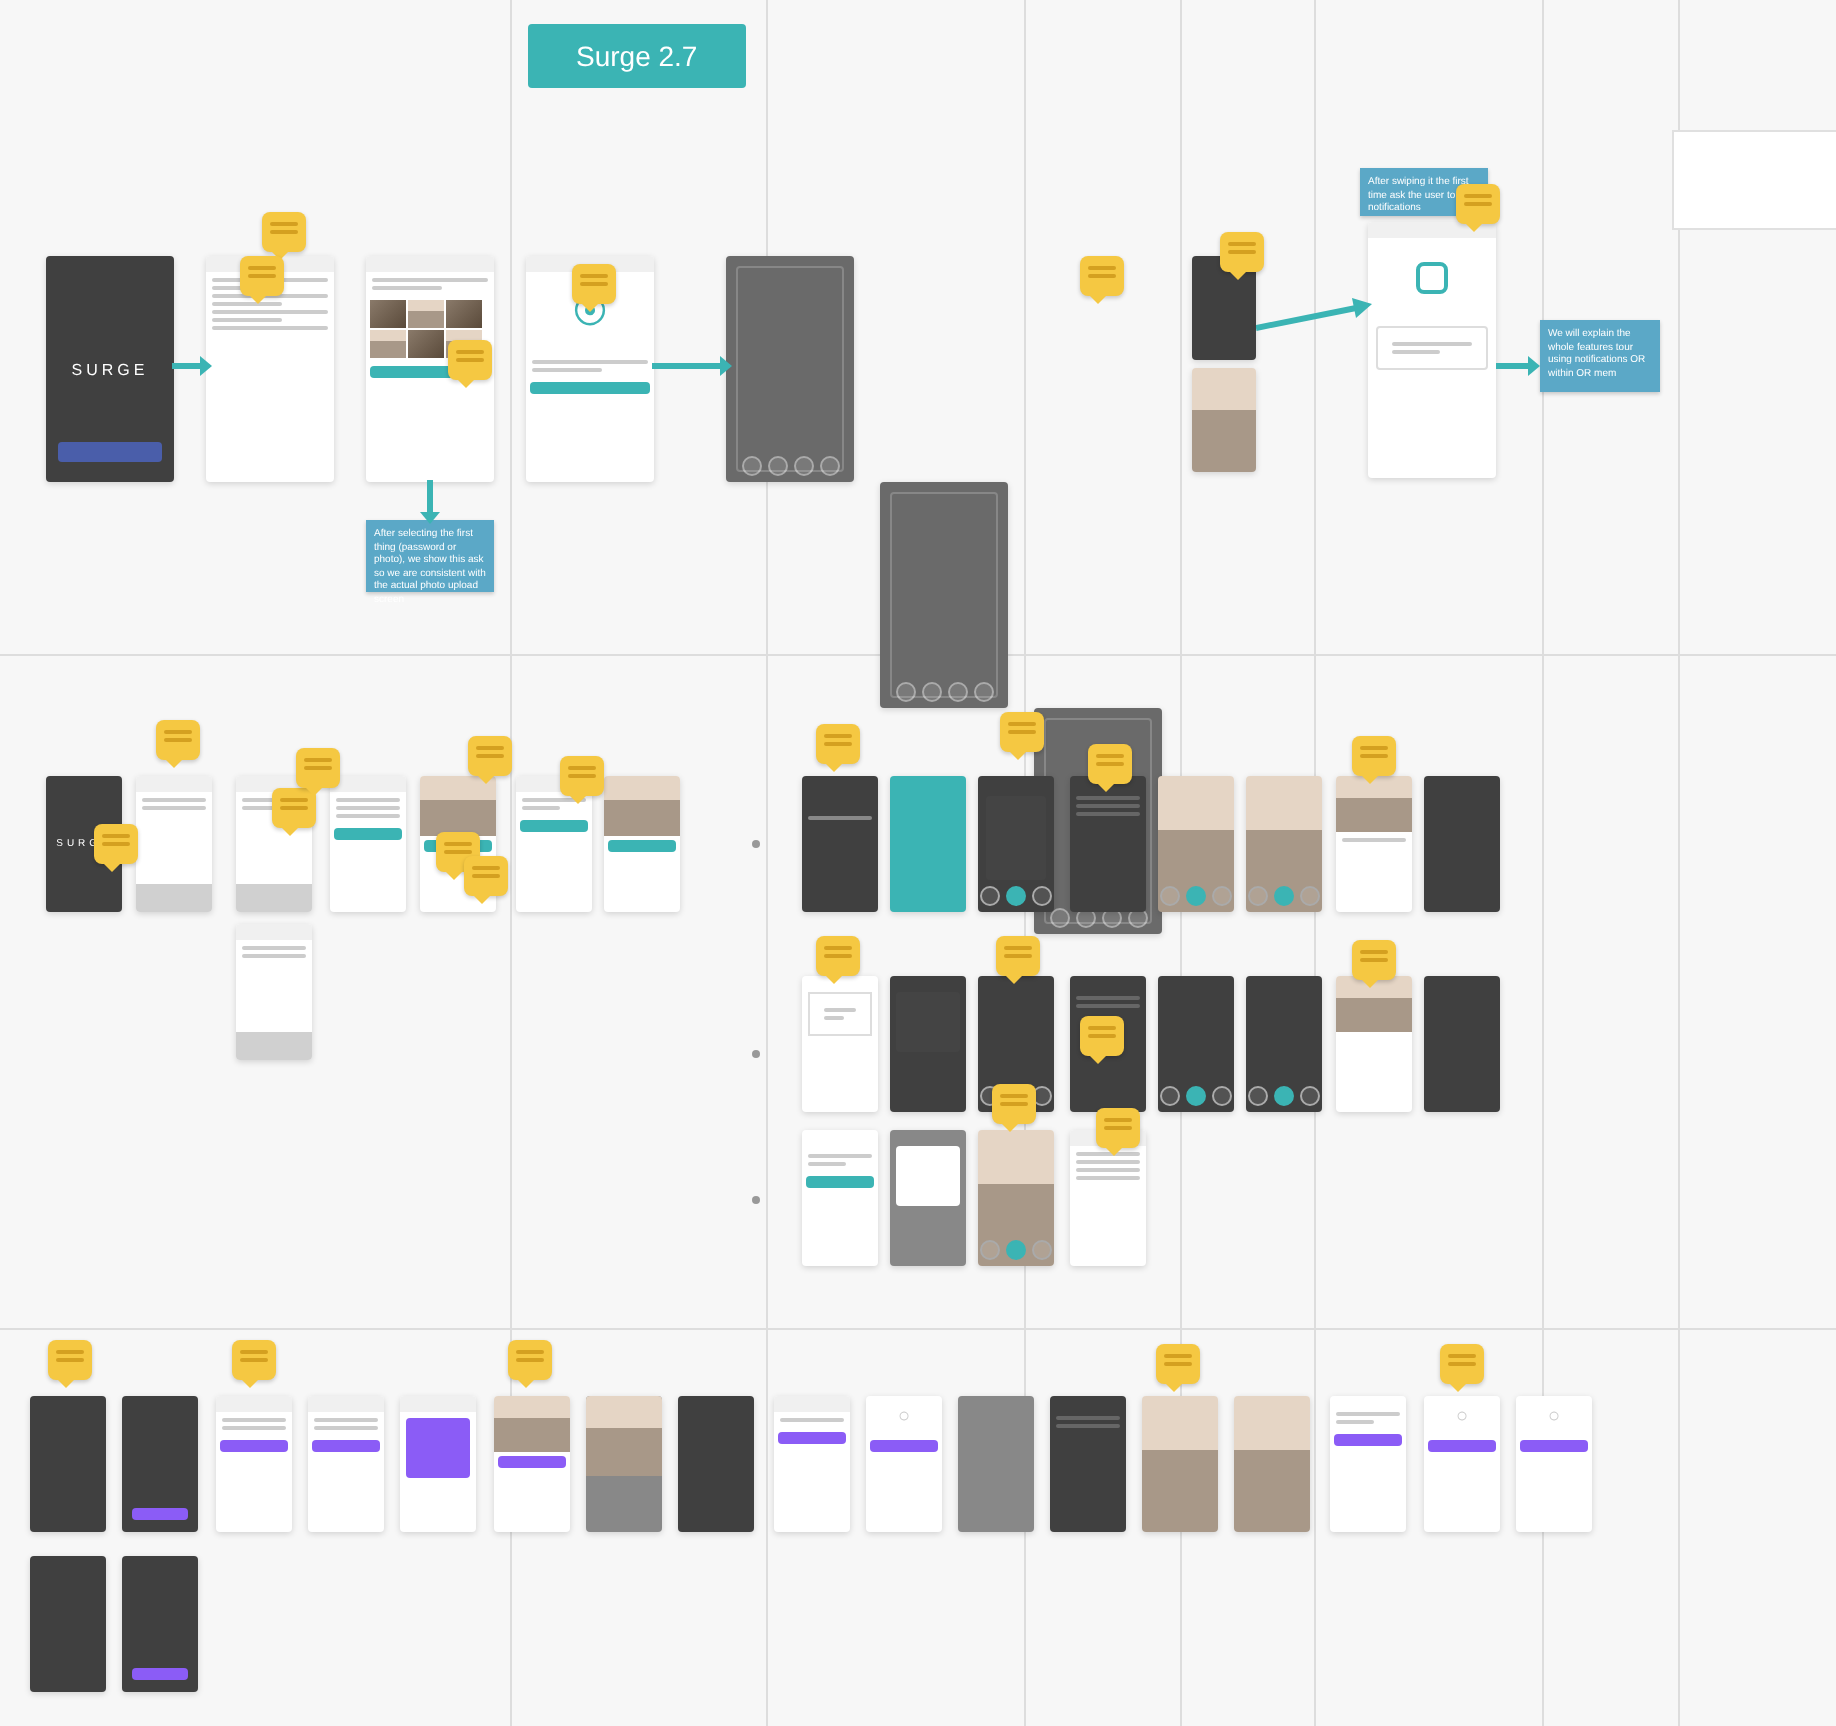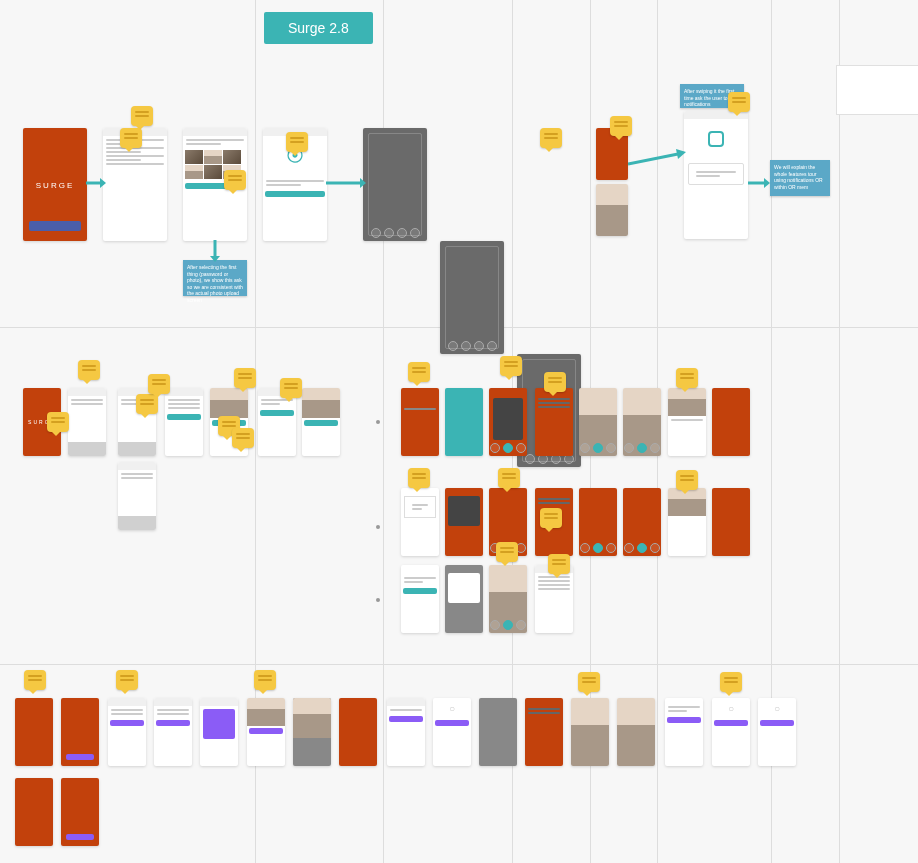--- a/index.html
+++ b/index.html
@@ -3,21 +3,21 @@
 <meta charset="utf-8">
 <style>
 *{margin:0;padding:0;box-sizing:border-box}
 body{width:918px;height:863px;background:#f7f7f7;font-family:-apple-system,BlinkMacSystemFont,sans-serif;position:relative;overflow:hidden}
 .canvas{position:absolute;width:100%;height:100%}
 .grid-line{position:absolute;background:#ddd}
 .grid-v{width:1px;height:100%;top:0}
 .grid-h{height:1px;width:100%;left:0}
 .title-chip{position:absolute;background:#3bb4b4;color:#fff;padding:8px 24px;font-size:14px;font-weight:500;border-radius:2px}
 .screen{position:absolute;background:#fff;border-radius:2px;box-shadow:0 1px 3px rgba(0,0,0,0.15);overflow:hidden}
-.screen.dark{background:#c2410c}
+.screen.dark{background:#404040}
 .screen.teal{background:#3bb4b4}
 .screen.gray{background:#888}
 .screen-header{height:8px;background:#f0f0f0}
 .screen-btn{background:#3bb4b4;height:6px;border-radius:2px;margin:2px}
 .screen-btn.purple{background:#8b5cf6}
 .comment{position:absolute;width:22px;height:20px;background:#f5c842;border-radius:4px;box-shadow:0 1px 2px rgba(0,0,0,0.2);z-index:10;cursor:pointer}
 .comment::after{content:"";position:absolute;bottom:-4px;left:5px;border:4px solid transparent;border-top-color:#f5c842;border-bottom:none}
 .comment-lines{position:absolute;top:5px;left:4px;right:4px}
 .comment-lines::before,.comment-lines::after{content:"";display:block;height:2px;background:#d4a020;margin-bottom:2px;border-radius:1px}
 .sticky{position:absolute;background:#5ba8c7;padding:4px;font-size:5px;color:#fff;line-height:1.3;box-shadow:0 1px 2px rgba(0,0,0,0.2)}
@@ -47,21 +47,21 @@
 <div class="grid-line grid-v" style="left:255px"></div>
 <div class="grid-line grid-v" style="left:383px"></div>
 <div class="grid-line grid-v" style="left:512px"></div>
 <div class="grid-line grid-v" style="left:590px"></div>
 <div class="grid-line grid-v" style="left:657px"></div>
 <div class="grid-line grid-v" style="left:771px"></div>
 <div class="grid-line grid-v" style="left:839px"></div>
 <div class="grid-line grid-h" style="top:327px"></div>
 <div class="grid-line grid-h" style="top:664px"></div>
 
-<div class="title-chip" style="left:264px;top:12px">Surge 2.8</div>
+<div class="title-chip" style="left:264px;top:12px">Surge 2.7</div>
 
 <div class="right-panel"></div>
 
 <div class="screen dark" style="left:23px;top:128px;width:64px;height:113px">
   <span class="logo-text">SURGE</span>
   <div style="position:absolute;bottom:10px;left:6px;right:6px;height:10px;background:#4a5eaa;border-radius:2px"></div>
 </div>
 
 <div class="screen" style="left:103px;top:128px;width:64px;height:113px">
   <div class="screen-header"></div>

